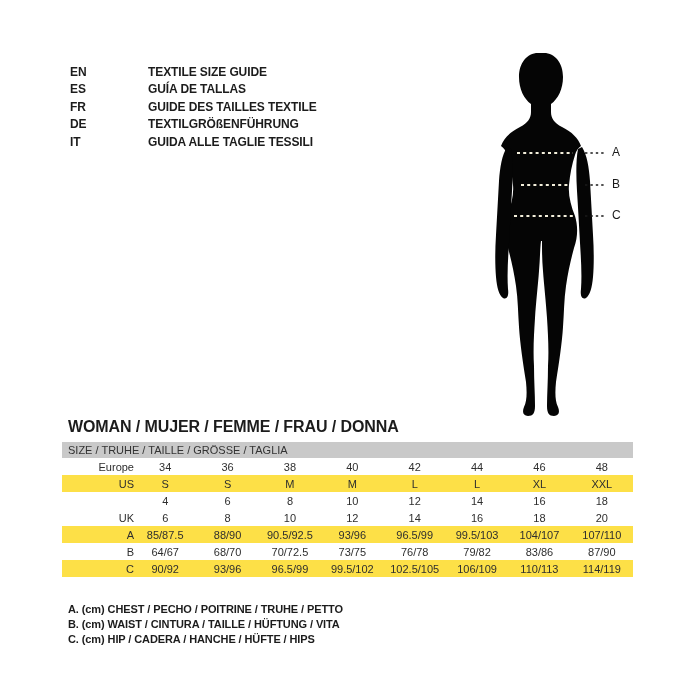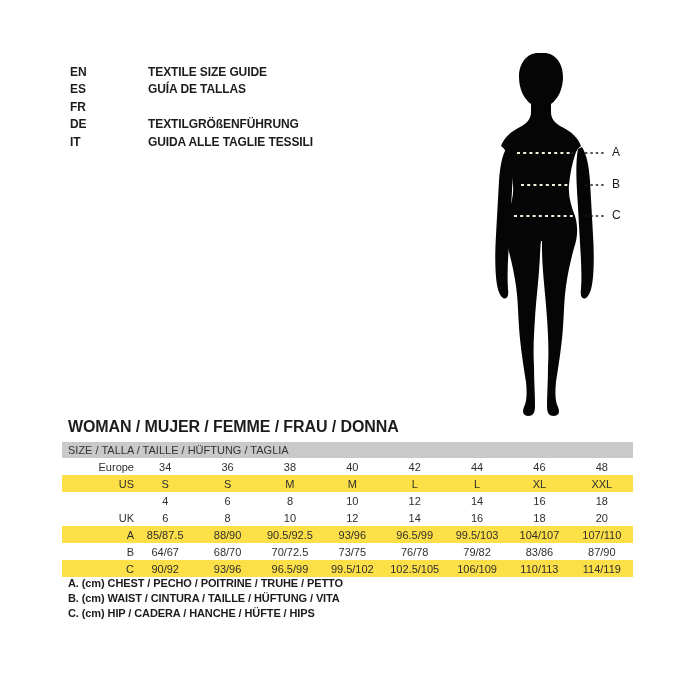--- a/index.html
+++ b/index.html
@@ -92,21 +92,21 @@
     width: 72px;
     text-align: right;
     padding-left: 6px;
   }
   tr.stripe td { background: #fde047; }
 
   
   .legend-block {
     position: absolute;
     left: 68px;
-    top: 576px;
+    top: 602px;
   }
   .legend-line {
     font-size: 11px;
     font-weight: 700;
     letter-spacing: -0.1px;
     line-height: 15px;
     color: #1c1c1c;
   }
 </style>
 </head>
@@ -118,20 +118,21 @@
     <div class="lang-row">
       <span class="lang-code">EN</span>
       <span class="lang-label">TEXTILE SIZE GUIDE</span>
     </div>
     <div class="lang-row">
       <span class="lang-code">ES</span>
       <span class="lang-label">GUÍA DE TALLAS</span>
     </div>
     <div class="lang-row">
       <span class="lang-code">FR</span>
+      <span class="lang-label">GUIDE DES TAILLES TEXTILE</span>
     </div>
     <div class="lang-row">
       <span class="lang-code">DE</span>
       <span class="lang-label">TEXTILGRÖßENFÜHRUNG</span>
     </div>
     <div class="lang-row">
       <span class="lang-code">IT</span>
       <span class="lang-label">GUIDA ALLE TAGLIE TESSILI</span>
     </div>
   </div>
@@ -163,21 +164,21 @@
     <line x1="120" y1="171" x2="141" y2="171" stroke-width="1.4" stroke-dasharray="2.4 3" stroke="#1a1a1a"></line>
   </svg>
 
   <span class="marker-label marker-a">A</span>
   <span class="marker-label marker-b">B</span>
   <span class="marker-label marker-c">C</span>
 
   <div class="section-title">WOMAN / MUJER / FEMME / FRAU / DONNA</div>
 
   <div class="table-block">
-    <div class="table-header">SIZE / TALLA / TAILLE / HÜFTUNG / TAGLIA</div>
+    <div class="table-header">SIZE / TRUHE / TAILLE / GRÖSSE / TAGLIA</div>
     <table class="size-table">
       <tbody>
         <tr>
           <td class="lbl">Europe</td>
           <td>34</td>
           <td>36</td>
           <td>38</td>
           <td>40</td>
           <td>42</td>
           <td>44</td>

